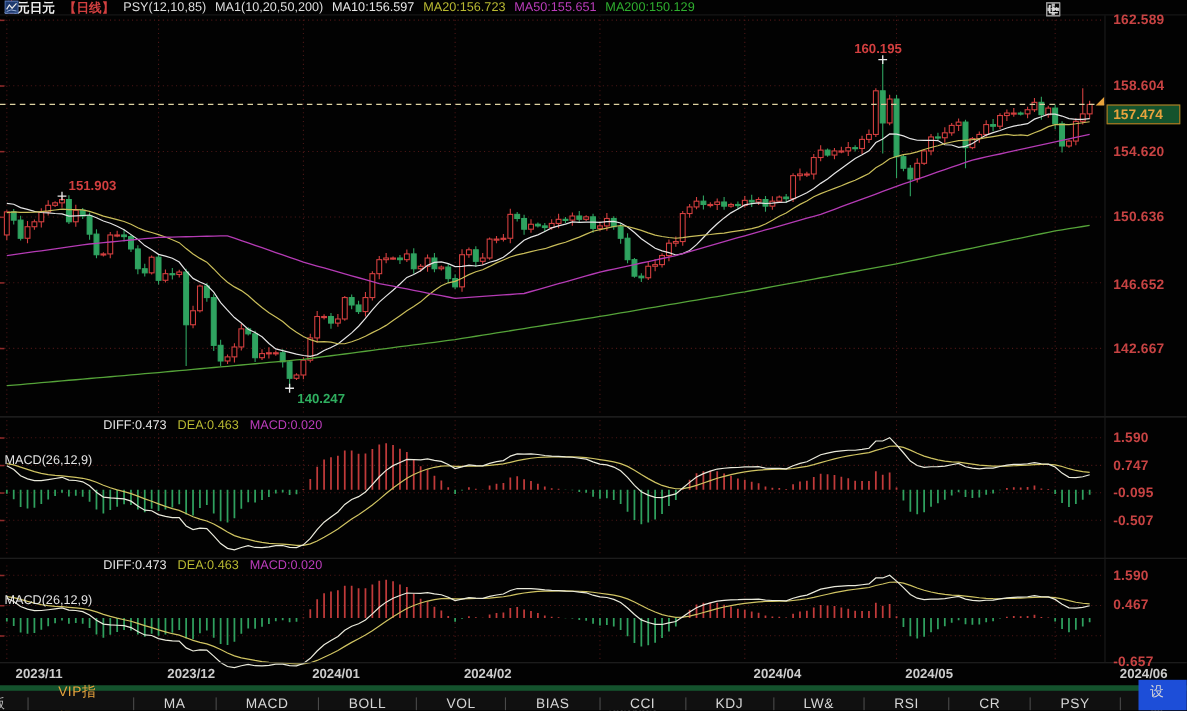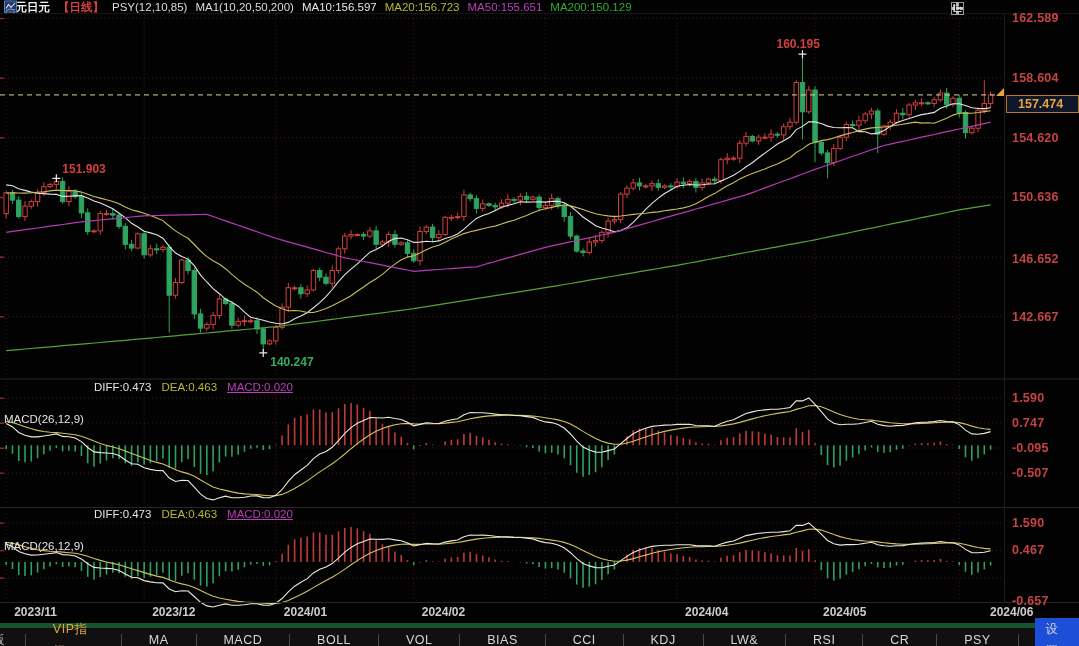--- a/index.html
+++ b/index.html
@@ -9,23 +9,23 @@
   .hdr{position:absolute;left:4px;top:0;height:14px;display:flex;align-items:center;gap:8px;
        font-size:11.5px;color:#dcdcdc;white-space:nowrap;z-index:5;}
   .hdr .t{font-weight:700;color:#f0f0f0;}
   .hdr .per{color:#d24040;font-weight:700;}
   .hdr .y{color:#b9b932;} .hdr .m{color:#bb3dbb;} .hdr .g{color:#2fae2f;} .hdr .w{color:#e6e6e6;}
   .hdr-icons{position:absolute;left:951px;top:2px;display:flex;gap:5px;z-index:6;}
   .hico{width:13px;height:13px;display:block;cursor:pointer;}
   .axlab{position:absolute;left:1012px;transform:translateY(-50%);font-size:12.5px;font-weight:700;
          color:#c74343;z-index:4;letter-spacing:.2px;}
   .pricebox{position:absolute;left:1006px;width:60px;height:16px;line-height:16px;border:1px solid #b8791f;
-         color:#e8a33d;font-size:12.5px;font-weight:700;padding-left:11px;background:#0f172a;z-index:5;}
+         color:#e8a33d;font-size:12.5px;font-weight:700;padding-left:5px;background:#14532d;z-index:5;}
   .macdhdr{position:absolute;left:4px;height:14px;display:flex;gap:10px;font-size:11.5px;z-index:5;white-space:nowrap;}
-  .macdhdr .n{color:#e4e4e4;margin-top:32px;} .macdhdr .d1{color:#e4e4e4;} .macdhdr .d2{color:#b9b932;} .macdhdr .d3{color:#bb3dbb;text-decoration:underline;}
+  .macdhdr .n{color:#e4e4e4;margin-top:32px;} .macdhdr .d1{color:#e4e4e4;} .macdhdr .d2{color:#b9b932;} .macdhdr .d3{color:#bb3dbb;}
   .ann{position:absolute;font-size:12px;font-weight:700;z-index:4;white-space:nowrap;}
   .mon{position:absolute;top:605px;font-size:12px;font-weight:700;color:#cdcdcd;z-index:4;}
   .tabbar{position:absolute;left:0;top:623px;width:1079px;height:23px;background:#101010;
           border-top:5px solid #14532d;display:flex;align-items:center;z-index:6;
           font-size:12.5px;color:#d6d6d6;letter-spacing:.5px;gap:16px;}
   .tab{padding:0 11px;cursor:pointer;line-height:22px;}
   .tab.first{margin-left:-8px;padding:0 4px 0 0;color:#bdbdbd;}
   .tab.active{color:#e8a33d;}
   .tab.settings{background:#1d4ed8;}
   .tsep{width:1px;height:12px;background:#4a4a4a;}
@@ -834,21 +834,21 @@
       <div class="axlab" style="top: 522.977px;">1.590</div>
       <div class="axlab" style="top: 550.468px;">0.467</div>
       <div class="axlab" style="top: 577.983px; margin-top: 23px;">-0.657</div>
       <div class="mon" style="left: 14.2px;">2023/11</div>
       <div class="mon" style="left: 152.14px;">2023/12</div>
       <div class="mon" style="left: 283.81px;">2024/01</div>
       <div class="mon" style="left: 421.75px;">2024/02</div>
       <div class="mon" style="left: 553.42px; margin-top: 36px;">2024/03</div>
       <div class="mon" style="left: 685.09px;">2024/04</div>
       <div class="mon" style="left: 823.03px;">2024/05</div>
-      <div class="mon" style="left: 990px;">2024/06</div>
+      <div class="mon" style="left: 1018px;">2024/06</div>
       <div class="ann" style="left: 62.36px; top: 162.361px; color: rgb(210, 63, 63);">151.903</div>
       <div class="ann" style="left: 776.49px; top: 37.1716px; color: rgb(210, 63, 63);">160.195</div>
       <div class="ann" style="left: 270.27px; top: 354.933px; color: rgb(47, 174, 95);">140.247</div>
     </div>
 
   <div class="tabbar" id="tabbar">
       <div class="tab first">版</div>
       <div class="tsep"></div>
       <div class="tab active">VIP指标</div>
       <div class="tsep"></div>

